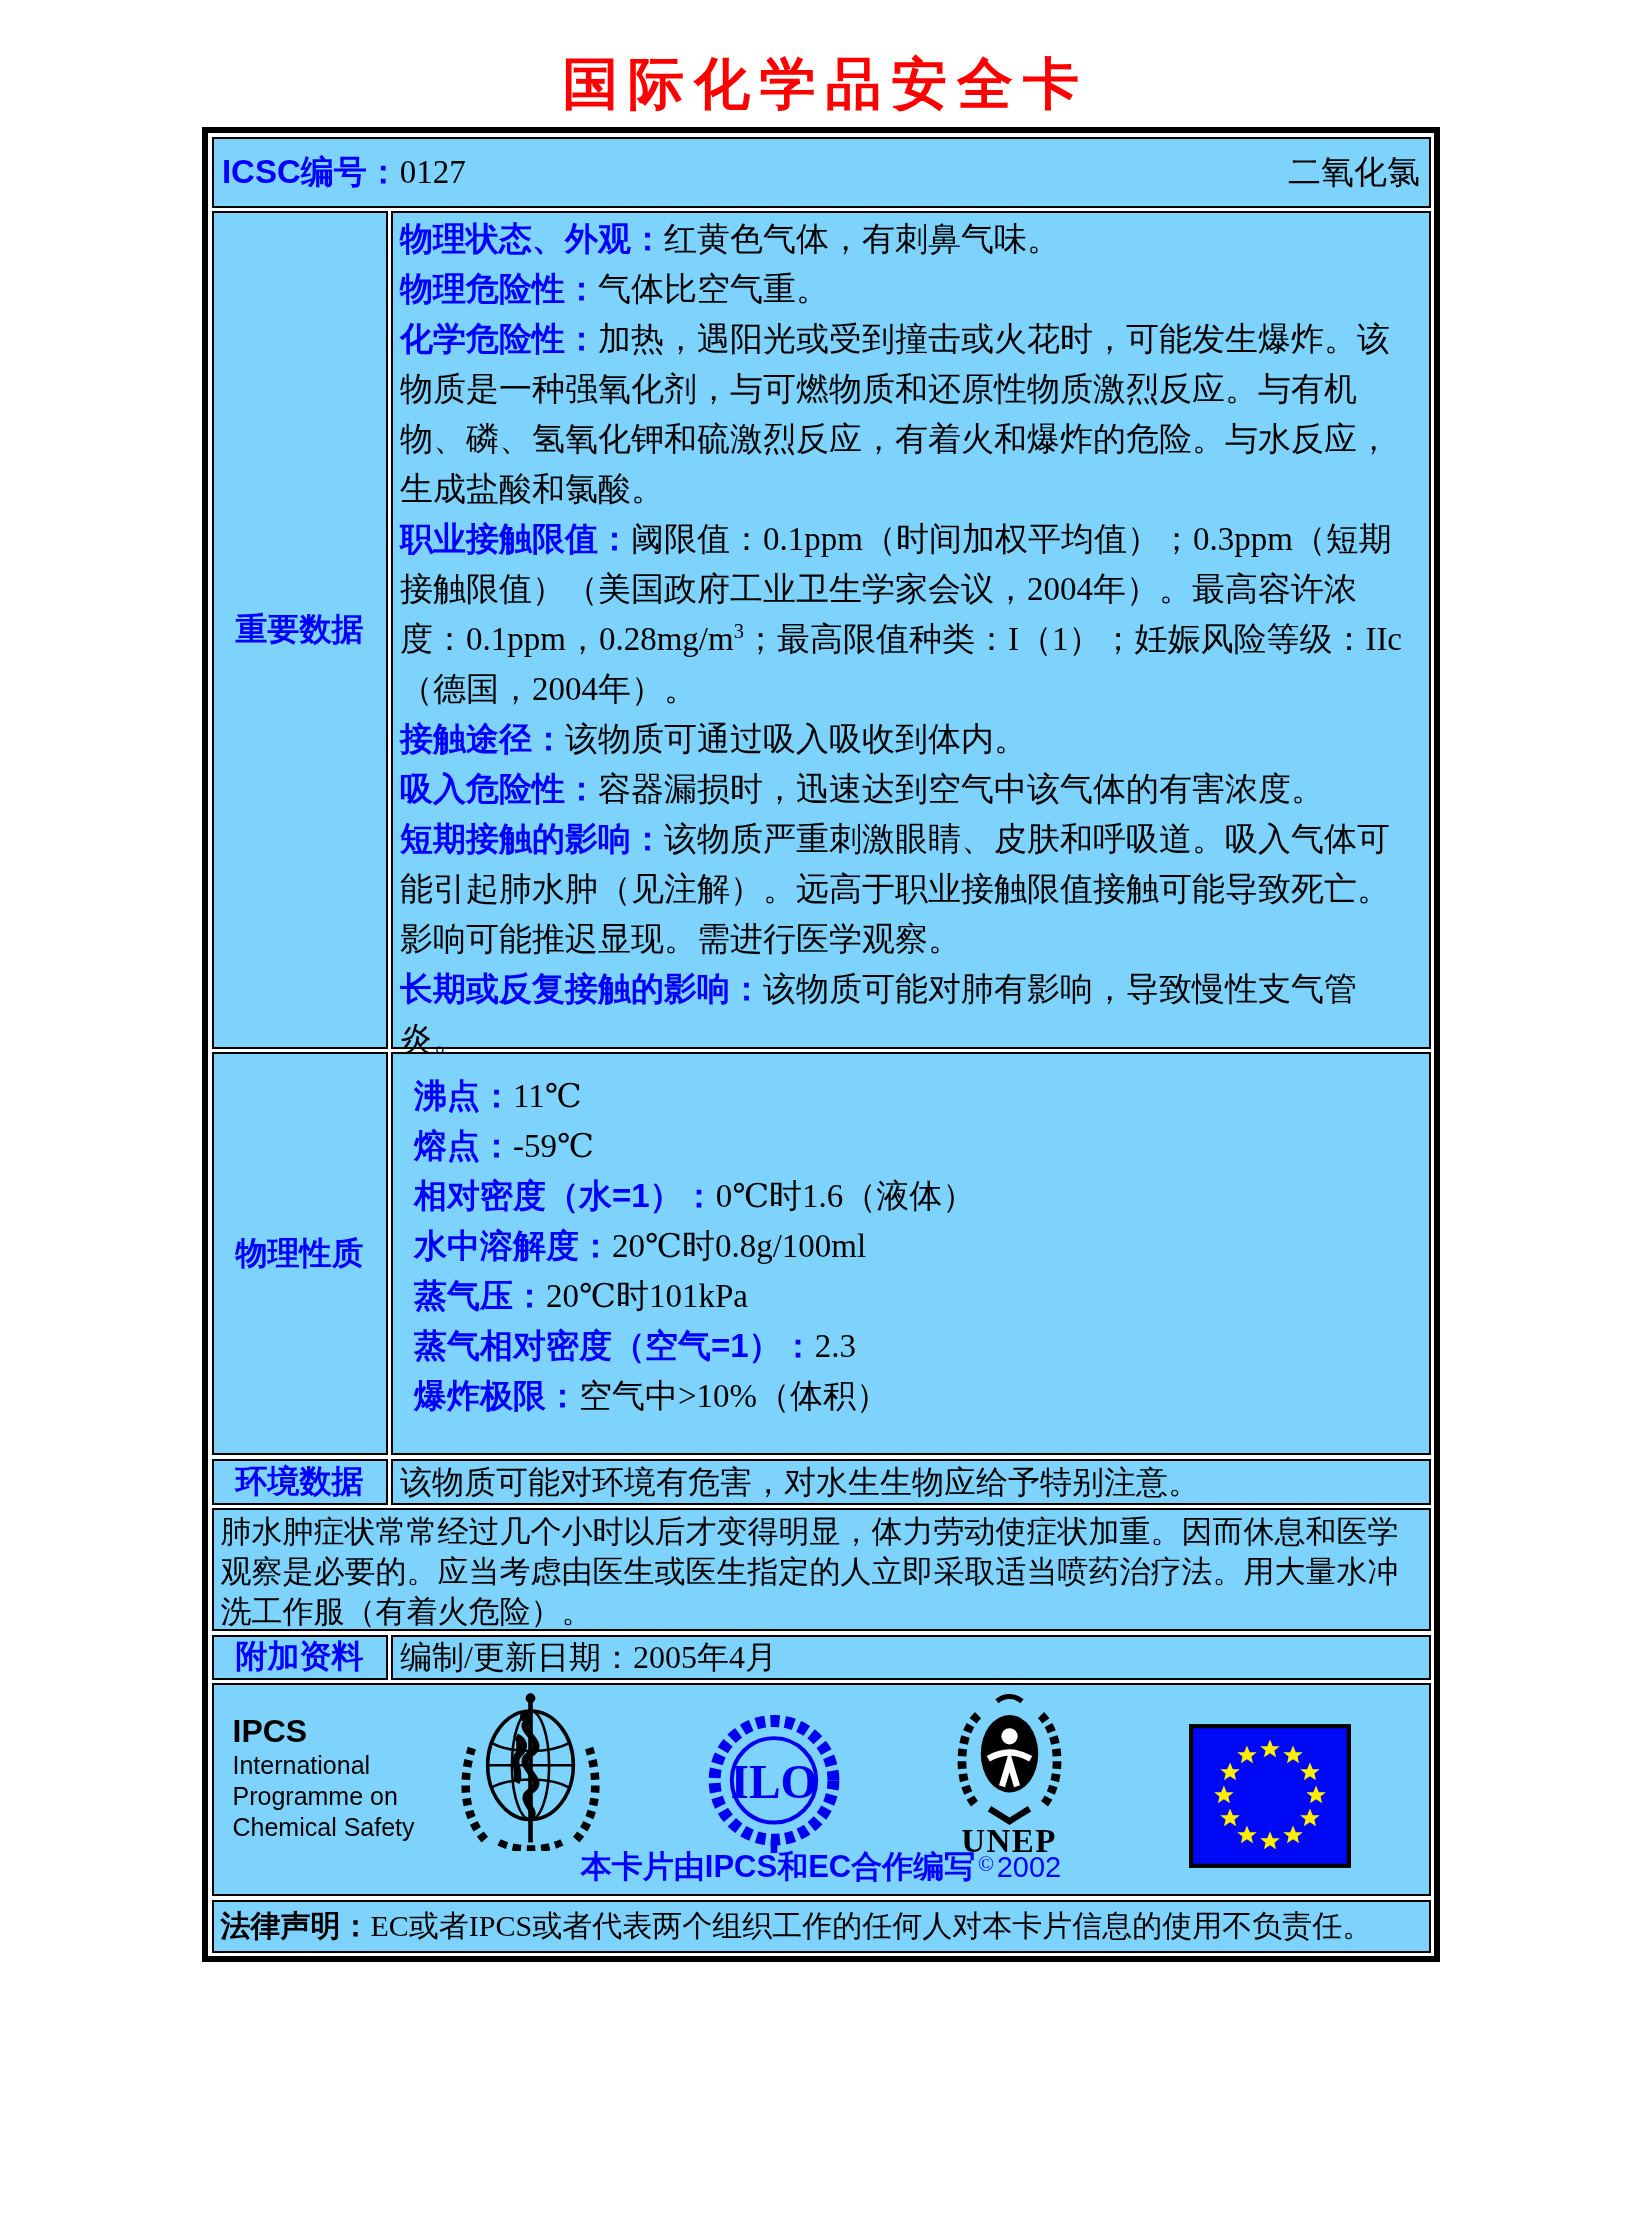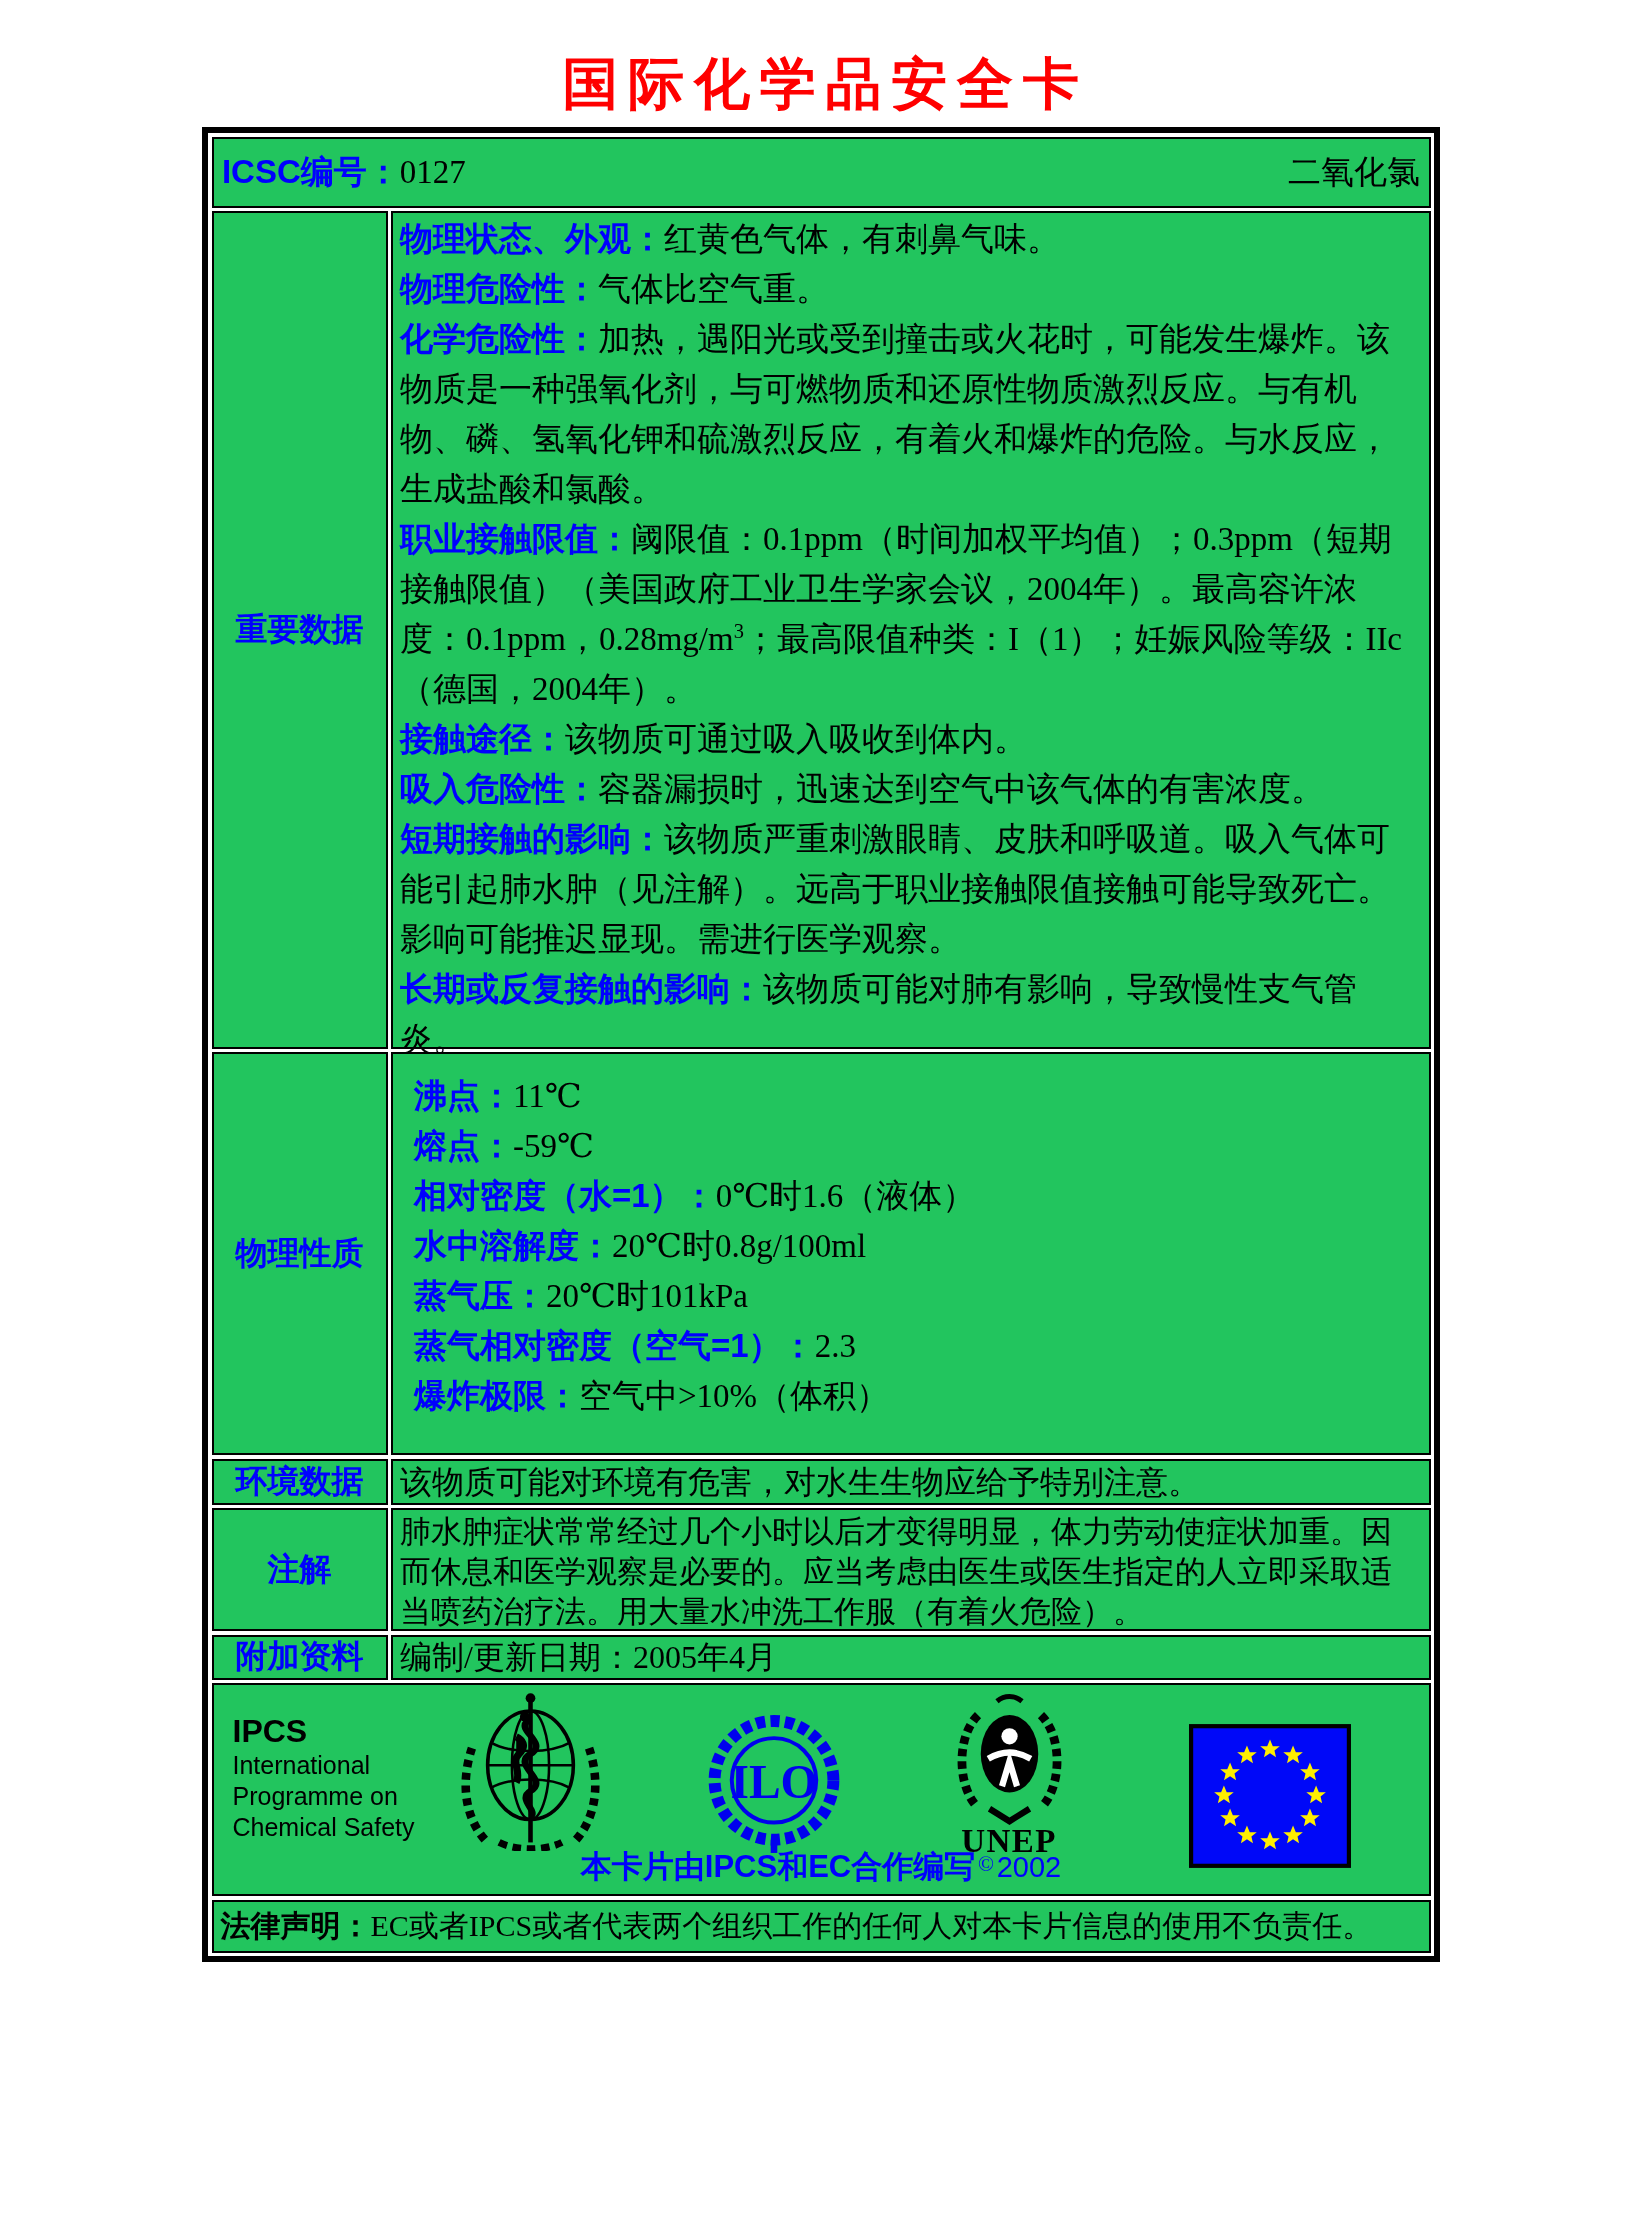--- a/index.html
+++ b/index.html
@@ -5,21 +5,21 @@
   html,body{margin:0;padding:0;background:#ffffff;}
   .page{position:relative;width:1651px;height:2044px;background:#ffffff;overflow:hidden;
         font-family:"Liberation Serif","DejaVu Serif",serif;color:#000;margin-top:29px;}
   .doc-title{position:absolute;top:18px;left:0;width:100%;text-align:center;
         color:#FF0000;font-weight:bold;font-size:56px;letter-spacing:9.8px;
         font-family:"Liberation Sans","DejaVu Sans",sans-serif;}
   .frame{position:absolute;left:202px;top:98px;width:1238px;height:1835px;
         border:6.3px solid #000;box-sizing:border-box;padding:3.5px;
         display:flex;flex-direction:column;gap:3.5px;}
   .row{display:flex;gap:3.5px;min-height:0;}
-  .cell{border:2.8px solid #000;box-sizing:border-box;background:#22c55e;}
+  .cell{border:2.8px solid #000;box-sizing:border-box;background:#7dd3fc;}
   .label-cell{width:176px;flex:0 0 176px;display:flex;align-items:center;justify-content:center;
         color:#0000FF;font-weight:bold;font-size:32px;
         font-family:"Liberation Sans","DejaVu Sans",sans-serif;text-align:center;}
   .content-cell{flex:1;padding:1.4px 7px;box-sizing:border-box;font-size:33px;line-height:50px;}
   .lbl{color:#0000FF;font-weight:bold;font-family:"Liberation Sans","DejaVu Sans",sans-serif;}
   .icsc-row{height:71px;flex:0 0 71px;}
   .icsc-cell{flex:1;display:flex;align-items:center;justify-content:space-between;
         padding:0 8.4px;font-size:33px;}
   .important-row{flex:1 1 auto;}
   .physical-row{height:403px;flex:0 0 403px;}
@@ -99,21 +99,20 @@
     </div>
 
     <div class="row env-row">
       <div class="cell label-cell">环境数据</div>
       <div class="cell content-cell">
         <span>该物质可能对环境有危害，对水生生物应给予特别注意。</span>
       </div>
     </div>
 
     <div class="row notes-row">
-      <div class="cell label-cell">注解</div>
       <div class="cell content-cell">
         <span>肺水肿症状常常经过几个小时以后才变得明显，体力劳动使症状加重。因而休息和医学观察是必要的。应当考虑由医生或医生指定的人立即采取适当喷药治疗法。用大量水冲洗工作服（有着火危险）。</span>
       </div>
     </div>
 
     <div class="row addl-row">
       <div class="cell label-cell">附加资料</div>
       <div class="cell content-cell">
         <span>编制/更新日期：2005年4月</span>
       </div>

